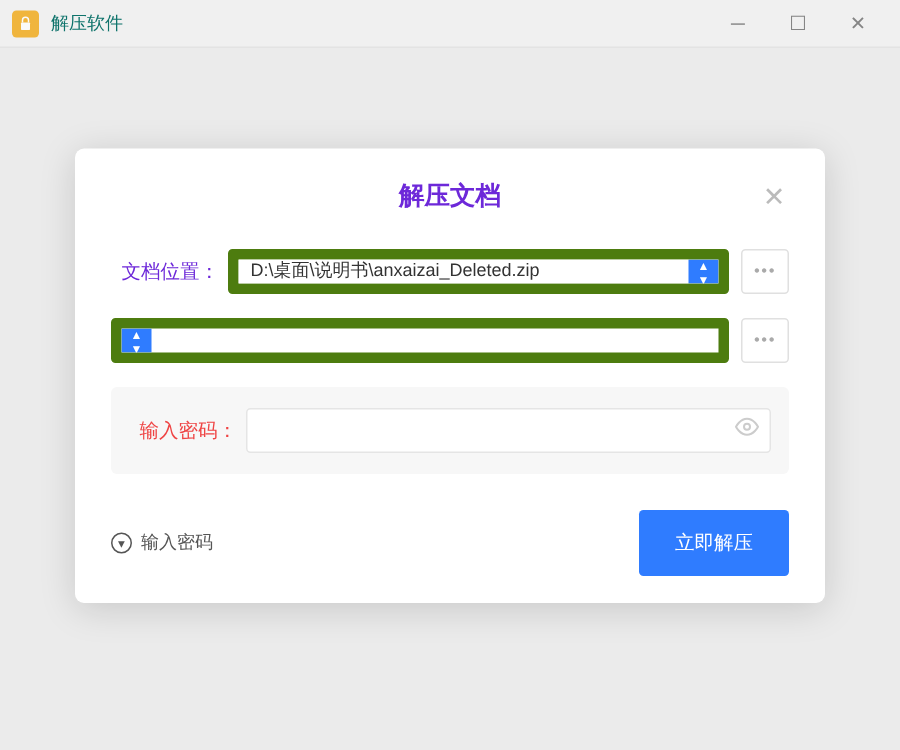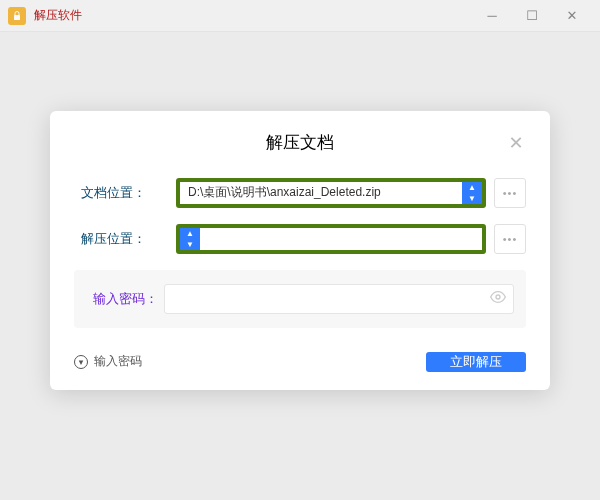--- a/index.html
+++ b/index.html
@@ -1,53 +1,53 @@
 <!DOCTYPE html>
 <html><head>
 <meta charset="utf-8">
 <style>
 * { box-sizing: border-box; margin: 0; padding: 0; font-family: "Microsoft YaHei", "PingFang SC", sans-serif; }
 body { width: 600px; height: 500px; background: #fff; overflow: hidden; position: relative; }
 
 .titlebar { height: 32px; background: #f5f5f5; border-bottom: 1px solid #e8e8e8; display: flex; align-items: center; padding: 0 8px; }
 .titlebar .app-icon { width: 18px; height: 18px; background: #f5b93f; border-radius: 3px; display: flex; align-items: center; justify-content: center; margin-right: 8px; }
 .titlebar .app-icon svg { width: 12px; height: 12px; }
-.titlebar .title { font-size: 12px; color: #b91c1c; }
+.titlebar .title { font-size: 12px; color: #0f766e; }
 .titlebar .win-controls { margin-left: auto; display: flex; }
 .titlebar .win-btn { width: 40px; height: 32px; display: flex; align-items: center; justify-content: center; color: #888; font-size: 13px; cursor: pointer; }
 
 .backdrop { position: absolute; top: 32px; left: 0; right: 0; bottom: 0; background: #f0f0f0; }
 
 .overlay { position: absolute; top: 0; left: 0; right: 0; bottom: 0; background: rgba(0,0,0,0.02); display: flex; align-items: center; justify-content: center; }
 
 .dialog { width: 500px; background: #fff; border-radius: 6px; box-shadow: 0 4px 24px rgba(0,0,0,0.15); padding: 20px 24px 18px; position: relative; }
 
 .dialog-header { text-align: center; margin-bottom: 24px; position: relative; }
-.dialog-title { font-size: 17px; color: #000000; font-weight: 400; }
+.dialog-title { font-size: 17px; color: #6d28d9; font-weight: 700; }
 .dialog-close { position: absolute; right: 0; top: 2px; width: 20px; height: 20px; color: #bbb; cursor: pointer; font-size: 18px; display: flex; align-items: center; justify-content: center; }
 
 .form-row { display: flex; align-items: center; margin-bottom: 16px; }
-.form-label { width: 72px; font-size: 13px; color: #0c4a6e; text-align: right; margin-right: 6px; flex-shrink: 0; }
-.combo { flex: 1; display: flex; border: 4px solid #4d7c0f; border-radius: 3px; height: 30px; overflow: hidden; margin-left: 24px; }
+.form-label { width: 72px; font-size: 13px; color: #6d28d9; text-align: right; margin-right: 6px; flex-shrink: 0; }
+.combo { flex: 1; display: flex; border: 7px solid #4d7c0f; border-radius: 3px; height: 30px; overflow: hidden; }
 .combo input { flex: 1; border: none; padding: 0 8px; font-size: 12px; color: #333; outline: none; }
 .combo .stepper { width: 20px; background: #2f7cff; display: flex; flex-direction: column; }
 .combo .stepper span { flex: 1; display: flex; align-items: center; justify-content: center; color: #fff; font-size: 8px; cursor: pointer; }
 .browse-btn { width: 32px; height: 30px; margin-left: 8px; border: 1px solid #e0e0e0; border-radius: 3px; background: #fff; display: flex; align-items: center; justify-content: center; color: #aaa; cursor: pointer; letter-spacing: 1px; font-size: 11px; }
 
 .password-section { background: #f7f7f7; border-radius: 4px; padding: 14px 12px; margin-bottom: 24px; }
 .password-row { display: flex; align-items: center; }
-.password-label { width: 72px; font-size: 13px; color: #6d28d9; text-align: right; margin-right: 6px; }
+.password-label { width: 72px; font-size: 13px; color: #ef4444; text-align: right; margin-right: 6px; }
 .password-input-wrap { flex: 1; position: relative; }
 .password-input-wrap input { width: 100%; height: 30px; border: 1px solid #e5e5e5; border-radius: 3px; padding: 0 30px 0 8px; font-size: 12px; outline: none; }
 .eye-icon { position: absolute; right: 8px; top: 50%; transform: translateY(-50%); color: #ccc; cursor: pointer; }
 
 .dialog-footer { display: flex; align-items: center; }
 .more-options { display: flex; align-items: center; font-size: 12px; color: #555; cursor: pointer; }
 .more-options .chev { width: 14px; height: 14px; border: 1.5px solid #555; border-radius: 50%; display: flex; align-items: center; justify-content: center; margin-right: 6px; font-size: 9px; }
-.extract-btn { margin-left: auto; height: 20px; padding: 0 24px; background: #2f7cff; color: #fff; border: none; border-radius: 3px; font-size: 13px; cursor: pointer; }
+.extract-btn { margin-left: auto; height: 44px; padding: 0 24px; background: #2f7cff; color: #fff; border: none; border-radius: 3px; font-size: 13px; cursor: pointer; }
 
 .watermark { position: absolute; left: 50%; top: 52%; transform: translate(-50%,-50%); color: #e8e8e8; font-size: 30px; pointer-events: none; z-index: -1; text-align: center; }
 .watermark .wm-icon { width: 70px; height: 60px; margin: 0 auto 4px; }
 </style>
 </head>
 <body>
 
 <div class="titlebar">
   <div class="app-icon">
     <svg viewBox="0 0 24 24">
@@ -91,21 +91,20 @@
         <input type="text" value="D:\桌面\说明书\anxaizai_Deleted.zip" style="">
         <div class="stepper">
           <span>▲</span>
           <span>▼</span>
         </div>
       </div>
       <div class="browse-btn">•••</div>
     </div>
 
     <div class="form-row">
-      <div class="form-label">解压位置：</div>
       <div class="combo">
         <div class="stepper">
           <span>▲</span>
           <span>▼</span>
         </div>
       </div>
       <div class="browse-btn">•••</div>
     </div>
 
     <div class="password-section">

